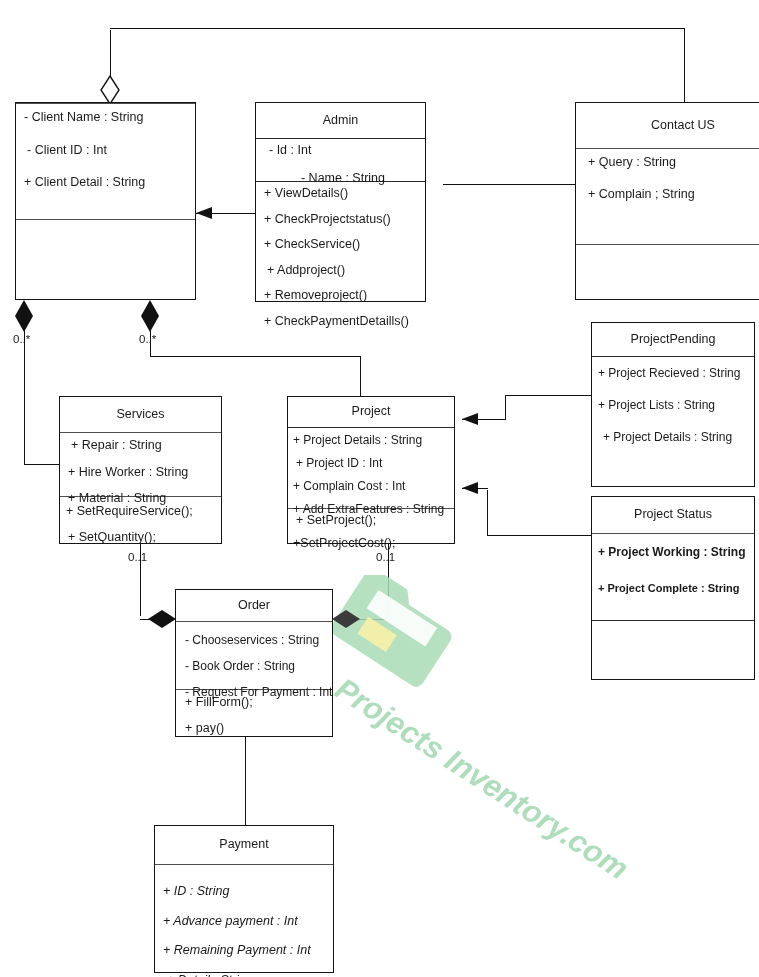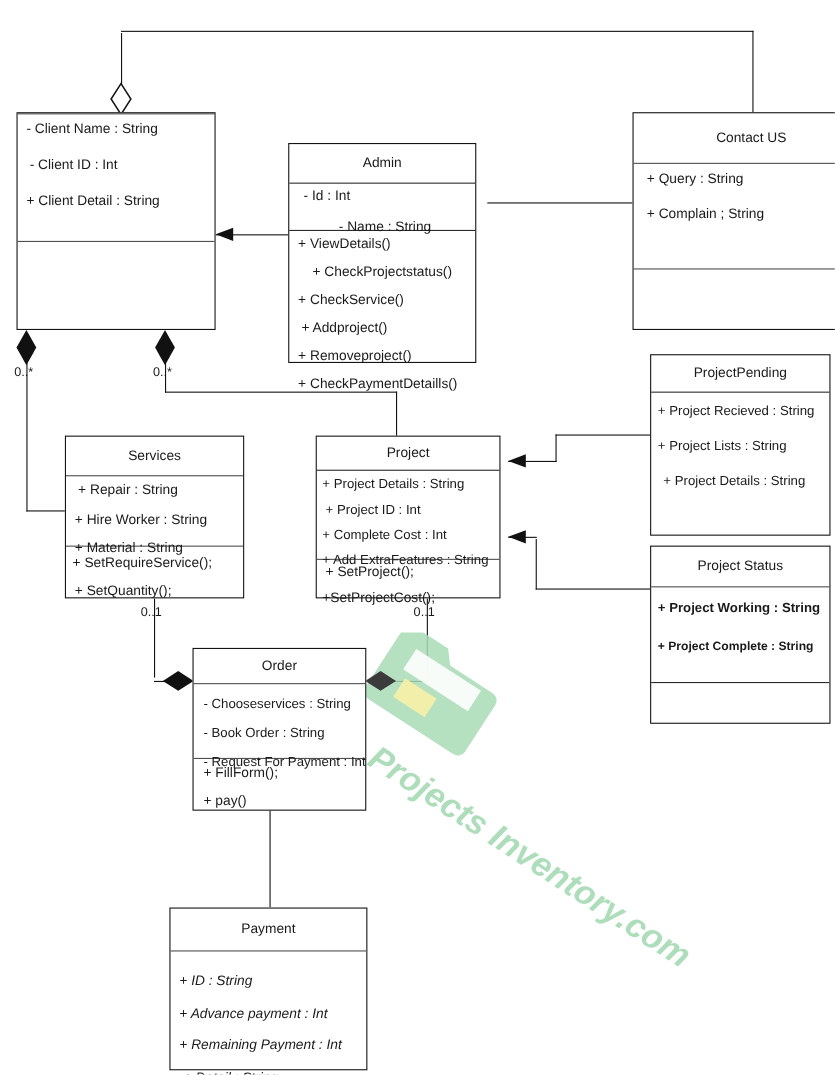--- a/index.html
+++ b/index.html
@@ -173,29 +173,29 @@
 
   <div class="uml-class" style="left:15px; top:102px; width:181px; height:198px;">
     <div class="uml-compartment" style="height:116px;">
       <div class="uml-row" style="margin-bottom:20px;">- Client Name : String</div>
       <div class="uml-row" style="margin-bottom:20px; padding-left:3px;">- Client ID : Int</div>
       <div class="uml-row">+ Client Detail :  String</div>
     </div>
     <div class="uml-compartment empty" style="height:46px;"></div>
   </div>
 
-  <div class="uml-class" style="left:262px; top:102px; width:171px; height:200px;margin-top:28px;">
+  <div class="uml-class" style="left:255px; top:102px; width:171px; height:200px;">
     <div class="uml-title" style="height:35px;">Admin</div>
     <div class="uml-compartment thin" style="height:43px; padding:5px 8px;">
       <div class="uml-row" style="margin-bottom:15px; padding-left:5px;">- Id : Int</div>
       <div class="uml-row" style="padding-left:5px;text-align:center;">- Name : String</div>
     </div>
     <div class="uml-compartment thin" style="height:120px; padding:5px 8px;">
       <div class="uml-row" style="margin-bottom:13px;">+ ViewDetails()</div>
-      <div class="uml-row" style="margin-bottom:13px;text-align:center;">+ CheckProjectstatus()</div>
+      <div class="uml-row" style="margin-bottom:13px;">+ CheckProjectstatus()</div>
       <div class="uml-row" style="margin-bottom:13px;">+ CheckService()</div>
       <div class="uml-row" style="margin-bottom:13px; padding-left:3px;">+ Addproject()</div>
       <div class="uml-row" style="margin-bottom:13px;">+ Removeproject()</div>
       <div class="uml-row">+ CheckPaymentDetaills()</div>
     </div>
   </div>
 
   <div class="uml-class" style="left:575px; top:102px; width:216px; height:198px;">
     <div class="uml-title" style="height:45px;">Contact US</div>
     <div class="uml-compartment" style="height:96px;">
@@ -207,21 +207,21 @@
 
   <div class="uml-class" style="left:591px; top:322px; width:164px; height:165px;">
     <div class="uml-title" style="height:33px;">ProjectPending</div>
     <div class="uml-compartment thin" style="height:131px; padding:10px 6px;">
       <div class="uml-row" style="margin-bottom:20px; font-size:12px;">+ Project Recieved : String</div>
       <div class="uml-row" style="margin-bottom:20px; font-size:12px;">+ Project Lists : String</div>
       <div class="uml-row" style="font-size:12px; padding-left:5px;">+ Project Details : String</div>
     </div>
   </div>
 
-  <div class="uml-class" style="left:591px; top:496px; width:164px; height:162px;">
+  <div class="uml-class" style="left:591px; top:496px; width:164px; height:184px;">
     <div class="uml-title" style="height:36px;">Project Status</div>
     <div class="uml-compartment" style="height:87px; padding:12px 6px;font-weight:bold;">
       <div class="uml-row" style="margin-bottom:25px; font-size:12px;">+ Project Working : String</div>
       <div class="uml-row" style="font-size:11px;">+ Project Complete : String</div>
     </div>
     <div class="uml-compartment empty thin" style="height:37px;"></div>
   </div>
 
   <div class="uml-class" style="left:59px; top:396px; width:163px; height:148px;">
     <div class="uml-title" style="height:35px;">Services</div>
@@ -234,21 +234,21 @@
       <div class="uml-row" style="margin-bottom:13px;">+ SetRequireService();</div>
       <div class="uml-row" style="padding-left:2px;">+ SetQuantity();</div>
     </div>
   </div>
 
   <div class="uml-class" style="left:287px; top:396px; width:168px; height:148px;">
     <div class="uml-title" style="height:30px;">Project</div>
     <div class="uml-compartment thin" style="height:81px; padding:6px 5px;">
       <div class="uml-row" style="margin-bottom:11px; font-size:12px;">+ Project Details : String</div>
       <div class="uml-row" style="margin-bottom:11px; font-size:12px; padding-left:3px;">+ Project ID : Int</div>
-      <div class="uml-row" style="margin-bottom:11px; font-size:12px;">+ Complete Cost : Int</div>
+      <div class="uml-row" style="margin-bottom:11px; font-size:12px;">+ Complain Cost : Int</div>
       <div class="uml-row" style="font-size:12px;">+ Add ExtraFeatures : String</div>
     </div>
     <div class="uml-compartment" style="height:37px; padding:5px 5px;">
       <div class="uml-row" style="margin-bottom:10px; padding-left:3px;">+ SetProject();</div>
       <div class="uml-row">+SetProjectCost();</div>
     </div>
   </div>
 
   <div class="uml-class" style="left:175px; top:589px; width:158px; height:148px;">
     <div class="uml-title" style="height:31px;">Order</div>

